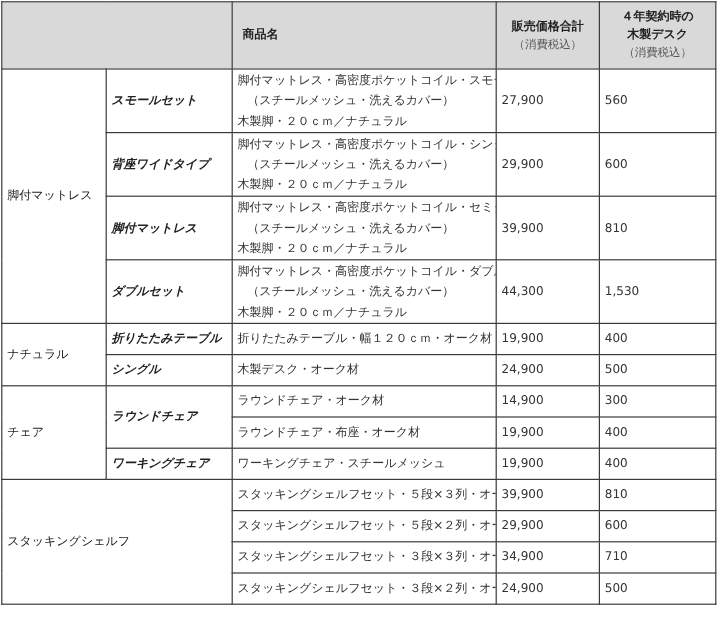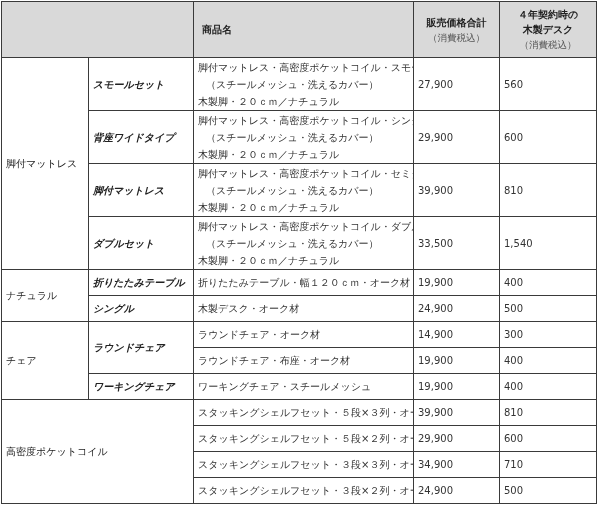--- a/index.html
+++ b/index.html
@@ -97,22 +97,22 @@
       <td class="num">39,900</td>
       <td class="num">810</td>
     </tr>
     <tr class="r3">
       <td class="subcat">ダブルセット</td>
       <td class="product">
         <span class="line">脚付マットレス・高密度ポケットコイル・ダブル</span>
         <span class="line indent">（スチールメッシュ・洗えるカバー）</span>
         <span class="line">木製脚・２０ｃｍ／ナチュラル</span>
       </td>
-      <td class="num">33,500</td>
-      <td class="num">1,540</td>
+      <td class="num">44,300</td>
+      <td class="num">1,530</td>
     </tr>
 
     <tr class="r1">
       <td class="category" rowspan="2">ナチュラル</td>
       <td class="subcat">折りたたみテーブル</td>
       <td class="product">折りたたみテーブル・幅１２０ｃｍ・オーク材</td>
       <td class="num">19,900</td>
       <td class="num">400</td>
     </tr>
     <tr class="r1">
@@ -135,21 +135,21 @@
       <td class="num lt-top">400</td>
     </tr>
     <tr class="r1">
       <td class="subcat lt-top">ワーキングチェア</td>
       <td class="product lt-top">ワーキングチェア・スチールメッシュ</td>
       <td class="num lt-top">19,900</td>
       <td class="num lt-top">400</td>
     </tr>
 
     <tr class="r1">
-      <td class="category" colspan="2" rowspan="4">高密度ポケットコイル</td>
+      <td class="category" colspan="2" rowspan="4">スタッキングシェルフ</td>
       <td class="product">スタッキングシェルフセット・５段×３列・オーク材</td>
       <td class="num">39,900</td>
       <td class="num">810</td>
     </tr>
     <tr class="r1">
       <td class="product">スタッキングシェルフセット・５段×２列・オーク材</td>
       <td class="num">29,900</td>
       <td class="num">600</td>
     </tr>
     <tr class="r1">

